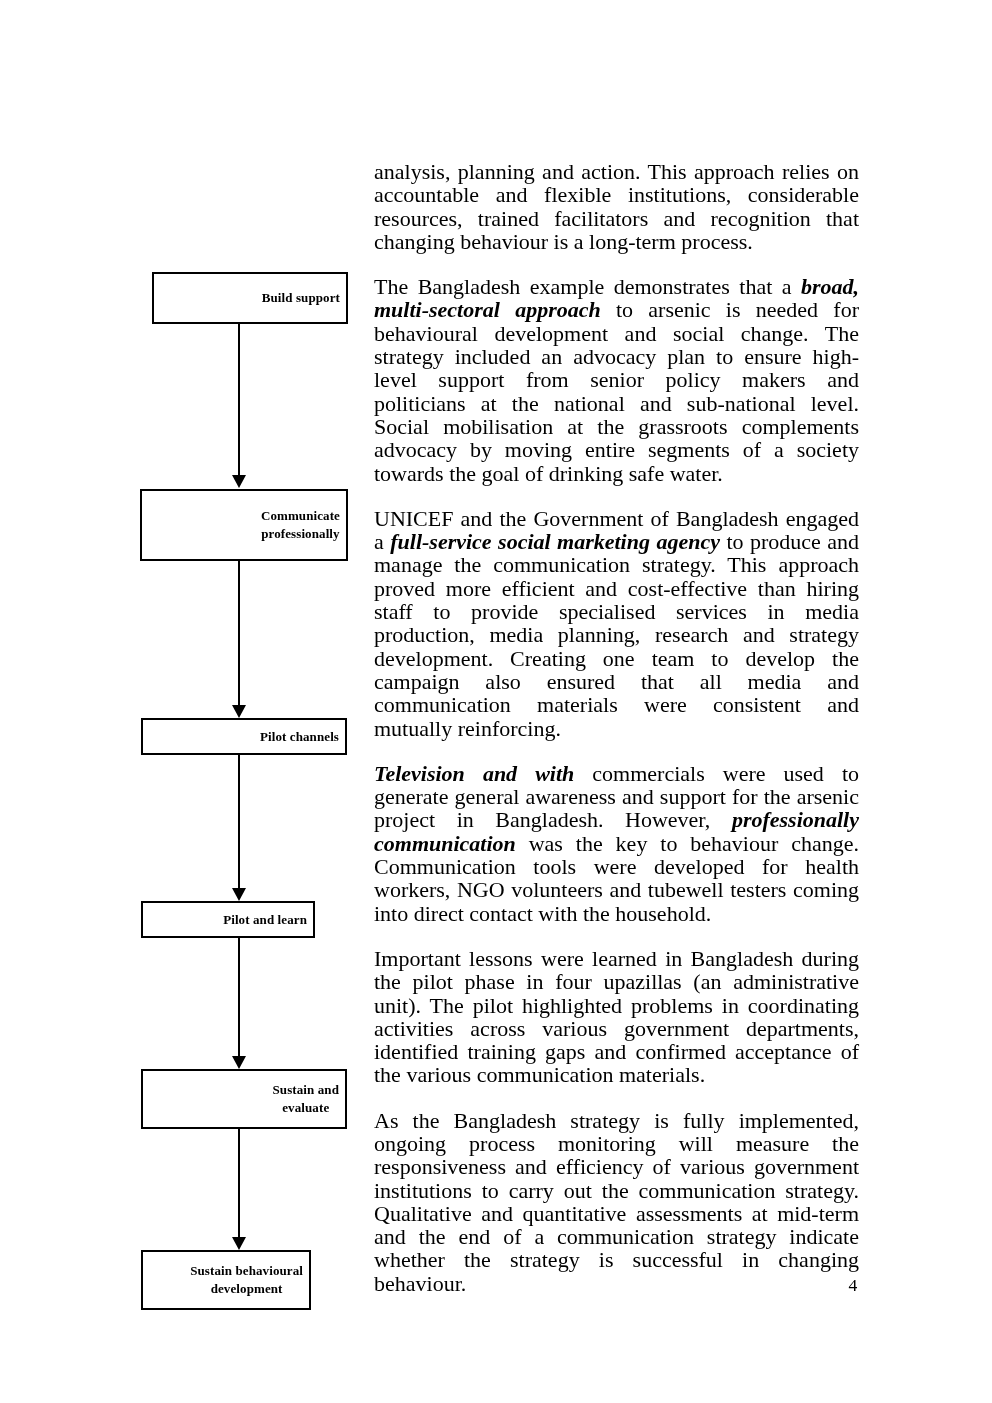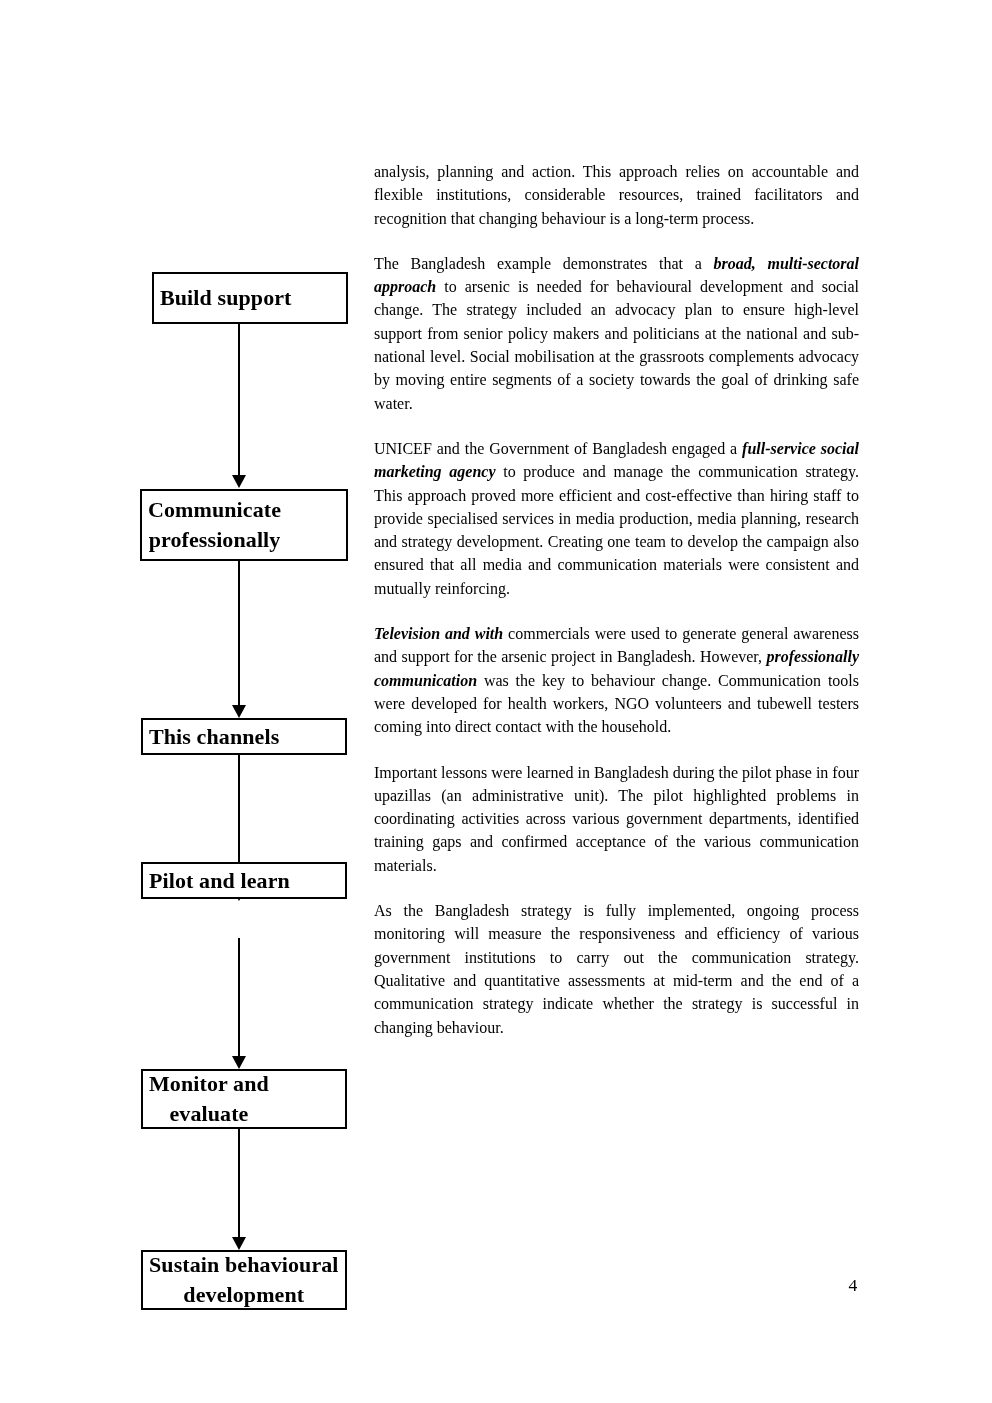--- a/index.html
+++ b/index.html
@@ -32,24 +32,24 @@
     height: 1403px;
   }
 
   .flow-box {
     position: absolute;
     box-sizing: border-box;
     border: 2px solid #000000;
     background: #ffffff;
     display: flex;
     align-items: center;
-    justify-content: flex-start;
+    justify-content: flex-end;
     text-align: center;
     font-weight: bold;
-    font-size: 22px;
+    font-size: 13px;
     line-height: 1.35;
     letter-spacing: 0.1px;
     z-index: 3;
   }
   .flow-box .box-label {
     display: block;
     padding: 0 6px;
     white-space: pre-line;
   }
 
@@ -73,21 +73,21 @@
     border-right: 7px solid transparent;
     border-top: 13px solid #000000;
   }
 
   
   #text-column {
     position: absolute;
     left: 374px;
     top: 160px;
     width: 485px;
-    font-size: 16px;
+    font-size: 22px;
     line-height: 23.3px;
     text-align: justify;
     text-justify: inter-word;
   }
   #text-column p {
     margin: 0 0 22px 0;
     text-align: justify;
     hyphens: none;
   }
   #text-column p:last-child { margin-bottom: 4px; }
@@ -126,48 +126,48 @@
       <span class="box-label">Communicate
 professionally</span>
     </div>
 
     <div class="connector" style="left:238px; top:551px; height:167px;">
       <div class="stem" style="height:154px;"></div>
       <div class="head" style="top:154px;"></div>
     </div>
 
     <div class="flow-box" style="left:141px; top:718px; width:206px; height:37px;">
-      <span class="box-label">This channels</span>
+      <span class="box-label">Pilot channels</span>
     </div>
 
     <div class="connector" style="left:238px; top:755px; height:146px;">
       <div class="stem" style="height:133px;"></div>
       <div class="head" style="top:133px;"></div>
     </div>
 
-    <div class="flow-box" style="left:141px; top:862px; width:206px; height:37px;">
+    <div class="flow-box" style="left:141px; top:901px; width:174px; height:37px;">
       <span class="box-label">Pilot and learn</span>
     </div>
 
     <div class="connector" style="left:238px; top:938px; height:131px;">
       <div class="stem" style="height:118px;"></div>
       <div class="head" style="top:118px;"></div>
     </div>
 
     <div class="flow-box" style="left:141px; top:1069px; width:206px; height:60px;">
-      <span class="box-label">Monitor and
+      <span class="box-label">Sustain and
 evaluate</span>
     </div>
 
     <div class="connector" style="left:238px; top:1129px; height:121px;">
       <div class="stem" style="height:108px;"></div>
       <div class="head" style="top:108px;"></div>
     </div>
 
-    <div class="flow-box" style="left:141px; top:1250px; width:206px; height:60px;">
+    <div class="flow-box" style="left:141px; top:1250px; width:170px; height:60px;">
       <span class="box-label">Sustain behavioural
 development</span>
     </div>
 
   </div>
 
   <div id="text-column">
     <p>analysis, planning and action. This approach relies on accountable and flexible institutions, considerable resources, trained facilitators and recognition that changing behaviour is a long-term process.</p>
     <p>The Bangladesh example demonstrates that a <span class="bi">broad, multi-sectoral approach</span> to arsenic is needed for behavioural development and social change. The strategy included an advocacy plan to ensure high-level support from senior policy makers and politicians at the national and sub-national level. Social mobilisation at the grassroots complements advocacy by moving entire segments of a society towards the goal of drinking safe water.</p>
     <p>UNICEF and the Government of Bangladesh engaged a <span class="bi">full-service social marketing agency</span> to produce and manage the communication strategy. This approach proved more efficient and cost-effective than hiring staff to provide specialised services in media production, media planning, research and strategy development. Creating one team to develop the campaign also ensured that all media and communication materials were consistent and mutually reinforcing.</p>

